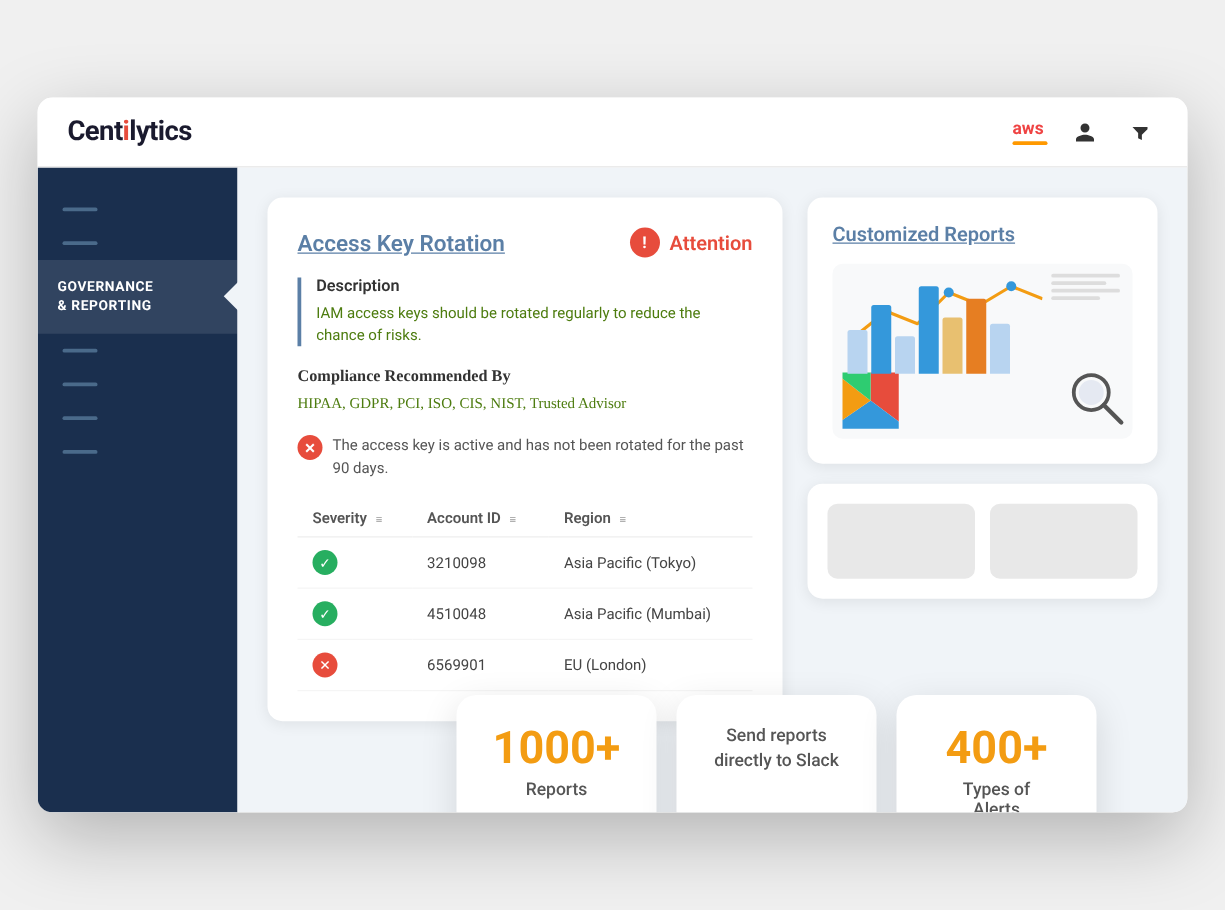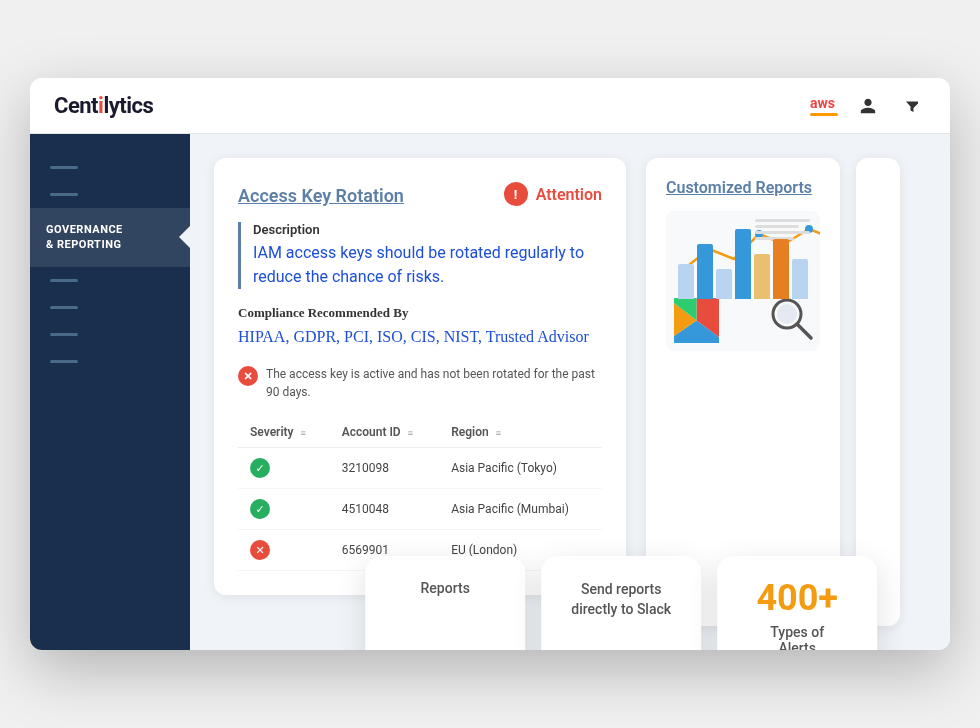--- a/index.html
+++ b/index.html
@@ -216,22 +216,22 @@
     }
 
     .section-label {
       font-size: 13px;
       font-weight: 600;
       color: #333;
       margin-bottom: 4px;
     }
 
     .section-text {
-      font-size: 16px;
-      color: #1d4ed8;
+      font-size: 12px;
+      color: #4d7c0f;
       line-height: 1.5;
     }
 
     .compliance-section {
       margin-bottom: 16px;
       font-family: Liberation Serif, serif;
     }
 
     .warning-row {
       display: flex;
@@ -318,21 +318,21 @@
       display: inline-flex;
       align-items: center;
       justify-content: center;
       color: #fff;
       font-size: 11px;
     }
 
     
     .right-panel {
       display: flex;
-      flex-direction: row;
+      flex-direction: column;
       gap: 16px;
     }
 
     .report-card {
       background: #fff;
       border-radius: 12px;
       padding: 20px;
       box-shadow: 0 2px 12px rgba(0,0,0,0.08);
     }
 
@@ -581,20 +581,21 @@
           <div class="placeholder-card">
             <div class="placeholder-box"></div>
             <div class="placeholder-box"></div>
           </div>
         </div>
       </div>
 
       <div class="bottom-cards">
 
         <div class="stat-card">
+          <div class="stat-number orange">1000+</div>
           <div class="stat-label">Reports</div>
         </div>
 
         <div class="stat-card">
           <div class="stat-sublabel">Send reports<br>directly to Slack</div>
         </div>
 
         <div class="stat-card">
           <div class="stat-number orange">400+</div>
           <div class="stat-label">Types of<br>Alerts</div>

